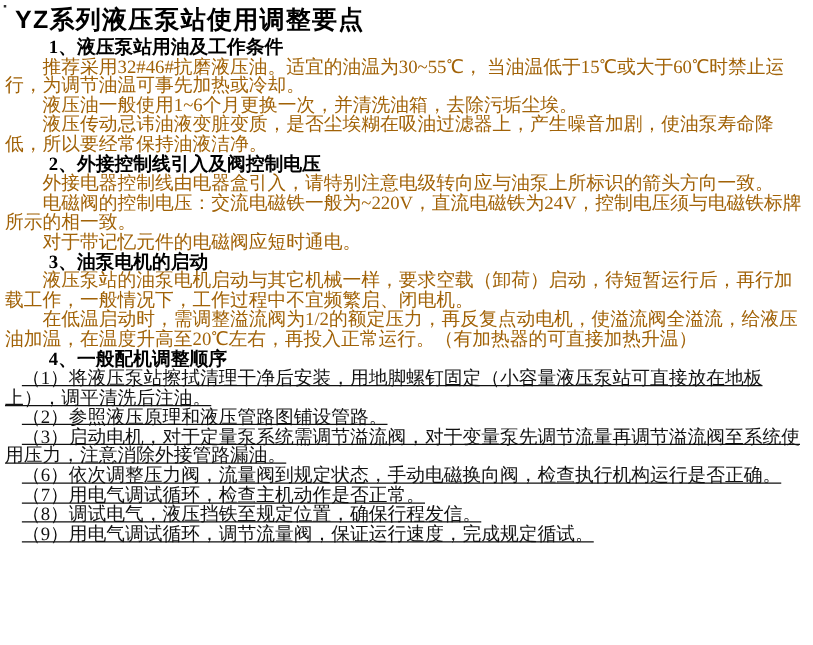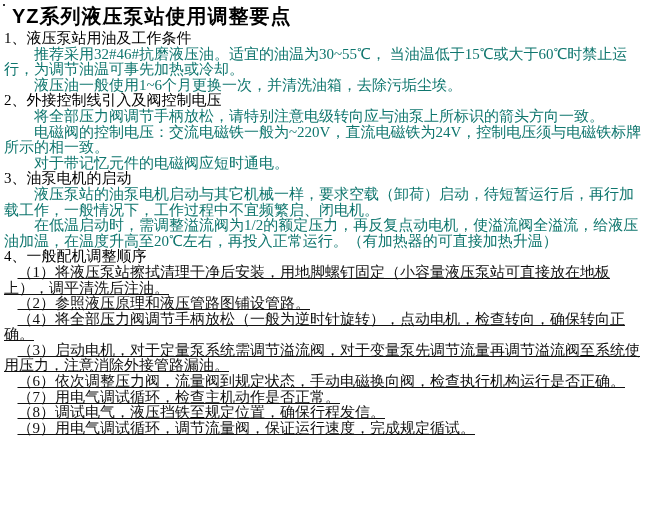--- a/index.html
+++ b/index.html
@@ -27,29 +27,30 @@
     font-size: 20px;
     line-height: 24px;
     letter-spacing: 1px;
     padding-left: 8px;
     margin-bottom: 3px;
     color: #000000;
   }
   .sec-heading {
     font-size: 15px;
     line-height: 15.6px;
-    font-weight: normal;
+    font-weight: bold;
     color: #000000;
+    margin-left: 35px;
   }
   .para {
     font-size: 15px;
     line-height: 15.6px;
     text-indent: 2em;
     font-weight: 500;
-    color: #0f766e;
+    color: #a16207;
   }
   .item {
     font-size: 15px;
     line-height: 15.6px;
     text-indent: 0.9em;
     font-weight: 500;
     color: #111111;
     text-decoration: underline;
   }
   .speck {
@@ -65,32 +66,32 @@
 <body>
 
 <div class="page">
   <div class="speck"></div>
 
   <div class="doc-title">YZ系列液压泵站使用调整要点</div>
 
   <div class="sec-heading">1、液压泵站用油及工作条件</div>
   <div class="para">推荐采用32#46#抗磨液压油。适宜的油温为30~55℃， 当油温低于15℃或大于60℃时禁止运行，为调节油温可事先加热或冷却。</div>
   <div class="para">液压油一般使用1~6个月更换一次，并清洗油箱，去除污垢尘埃。</div>
+  <div class="para">液压传动忌讳油液变脏变质，是否尘埃糊在吸油过滤器上，产生噪音加剧，使油泵寿命降低，所以要经常保持油液洁净。</div>
 
   <div class="sec-heading">2、外接控制线引入及阀控制电压</div>
-  <div class="para">将全部压力阀调节手柄放松，请特别注意电级转向应与油泵上所标识的箭头方向一致。</div>
+  <div class="para">外接电器控制线由电器盒引入，请特别注意电级转向应与油泵上所标识的箭头方向一致。</div>
   <div class="para">电磁阀的控制电压：交流电磁铁一般为~220V，直流电磁铁为24V，控制电压须与电磁铁标牌所示的相一致。</div>
   <div class="para">对于带记忆元件的电磁阀应短时通电。</div>
 
   <div class="sec-heading">3、油泵电机的启动</div>
   <div class="para">液压泵站的油泵电机启动与其它机械一样，要求空载（卸荷）启动，待短暂运行后，再行加载工作，一般情况下，工作过程中不宜频繁启、闭电机。</div>
   <div class="para">在低温启动时，需调整溢流阀为1/2的额定压力，再反复点动电机，使溢流阀全溢流，给液压油加温，在温度升高至20℃左右，再投入正常运行。（有加热器的可直接加热升温）</div>
 
   <div class="sec-heading">4、一般配机调整顺序</div>
   <div class="item">（1）将液压泵站擦拭清理干净后安装，用地脚螺钉固定（小容量液压泵站可直接放在地板上），调平清洗后注油。</div>
   <div class="item">（2）参照液压原理和液压管路图铺设管路。</div>
-  <div class="item">（4）将全部压力阀调节手柄放松（一般为逆时针旋转），点动电机，检查转向，确保转向正确。</div>
   <div class="item">（3）启动电机，对于定量泵系统需调节溢流阀，对于变量泵先调节流量再调节溢流阀至系统使用压力，注意消除外接管路漏油。</div>
   <div class="item">（6）依次调整压力阀，流量阀到规定状态，手动电磁换向阀，检查执行机构运行是否正确。</div>
   <div class="item">（7）用电气调试循环，检查主机动作是否正常。</div>
   <div class="item">（8）调试电气，液压挡铁至规定位置，确保行程发信。</div>
   <div class="item">（9）用电气调试循环，调节流量阀，保证运行速度，完成规定循试。</div>
 </div>
 
 </body></html>

